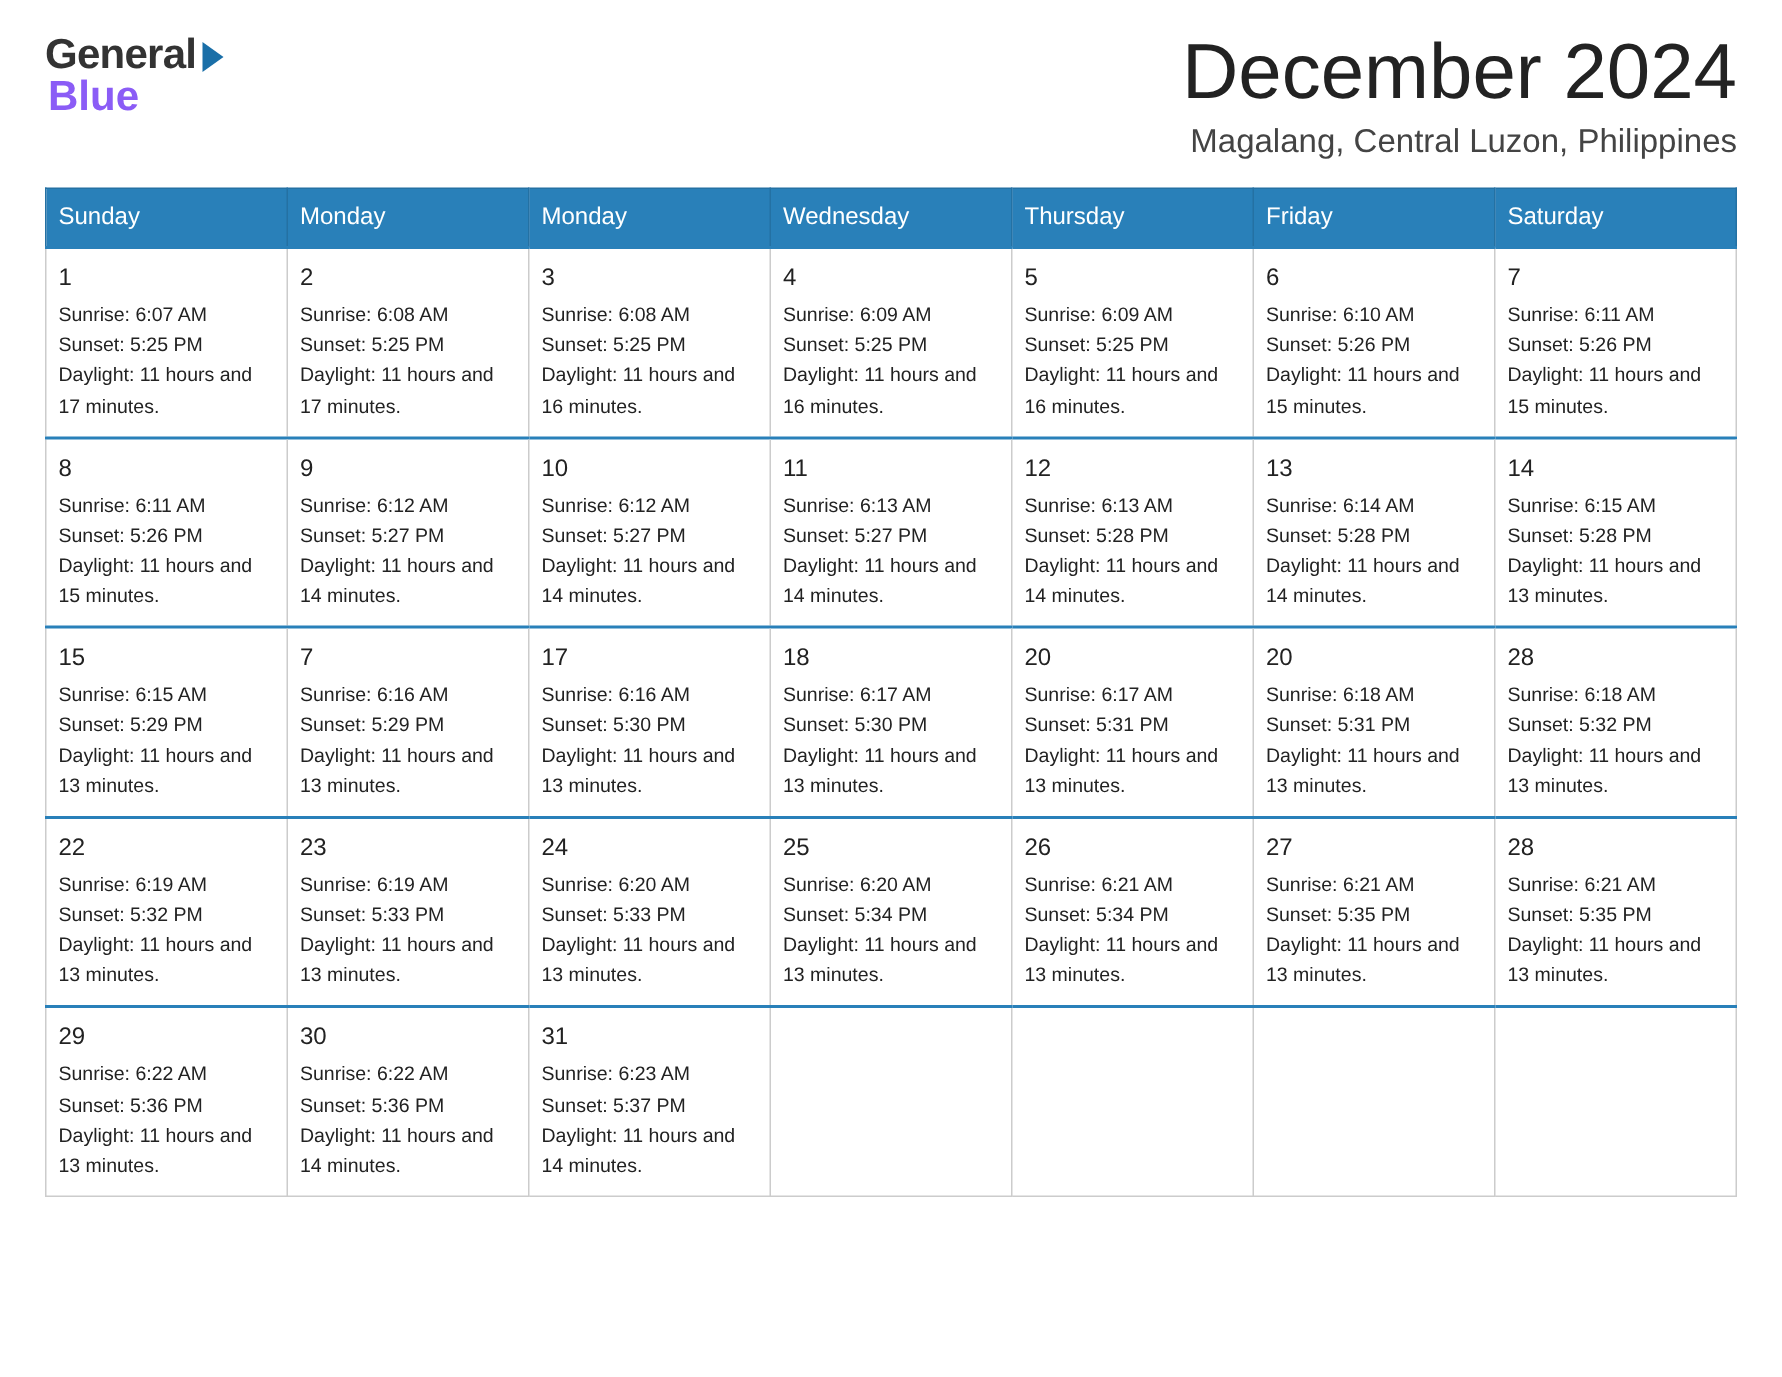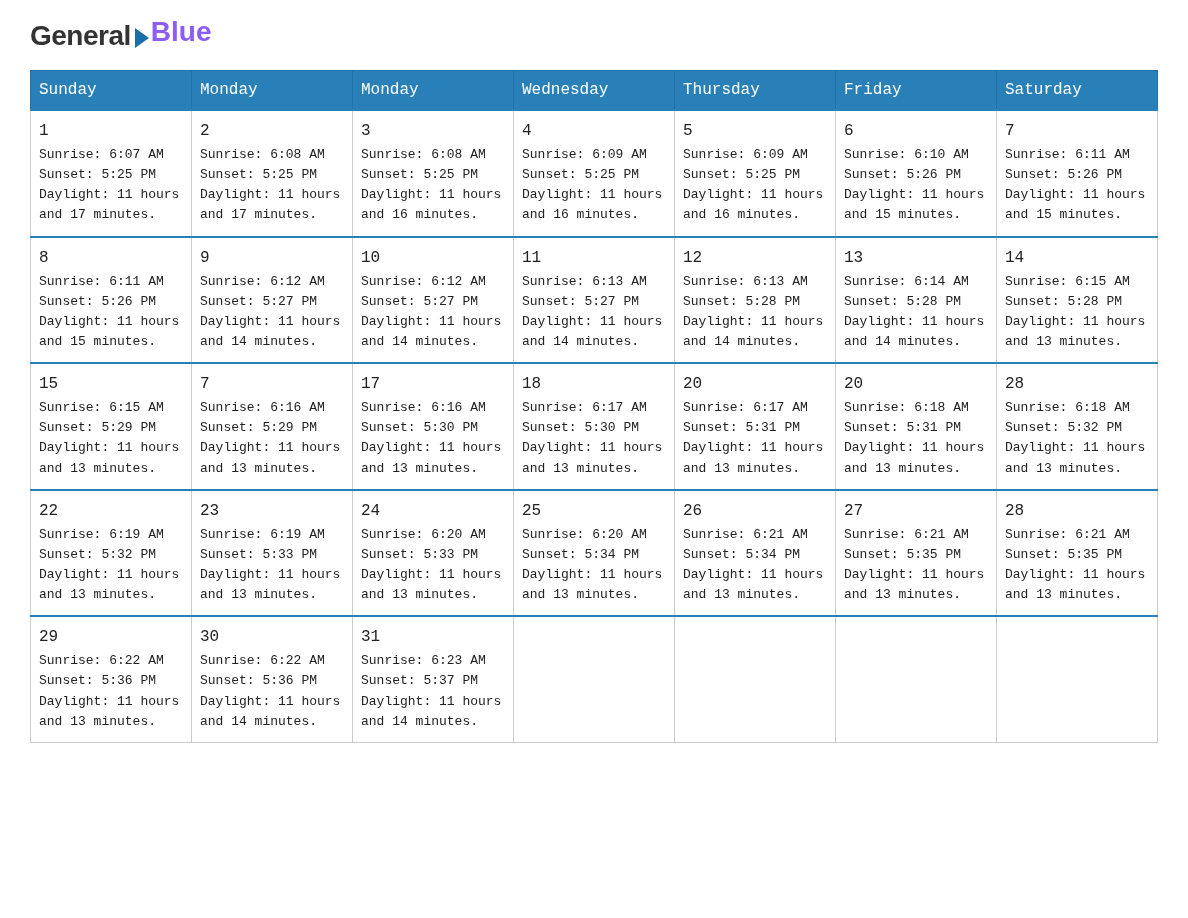--- a/index.html
+++ b/index.html
@@ -11,21 +11,21 @@
       padding: 20px 30px;
     }
     .header {
       display: flex;
       justify-content: space-between;
       align-items: flex-start;
       margin-bottom: 18px;
     }
     .logo {
       display: flex;
-      flex-direction: row;
+      flex-direction: column;
       align-items: flex-start;
     }
     .logo-top {
       display: flex;
       align-items: center;
     }
     .logo-general {
       font-size: 28px;
       font-weight: bold;
       color: #333;
@@ -58,21 +58,20 @@
     }
     .location-title {
       font-size: 22px;
       color: #444;
       margin-top: 4px;
     }
     table {
       width: 100%;
       border-collapse: collapse;
       table-layout: fixed;
-      font-family: Liberation Mono, monospace;
     }
     th {
       background-color: #2980b9;
       color: #fff;
       padding: 10px 8px;
       text-align: left;
       font-size: 16px;
       font-weight: normal;
       border: 1px solid #2471a3;
     }
@@ -103,20 +102,24 @@
 </head>
 <body>
 
 <div class="header">
   <div class="logo">
     <div class="logo-top">
       <span class="logo-general">General</span>
       <div class="logo-arrow"></div>
     </div>
     <span class="logo-blue">Blue</span>
+  </div>
+  <div class="title-section">
+    <div class="month-title">December 2024</div>
+    <div class="location-title">Magalang, Central Luzon, Philippines</div>
   </div>
 </div>
 
 <table>
   <thead>
     <tr>
     <th>Sunday</th>
         <th>Monday</th>
         <th>Monday</th>
         <th>Wednesday</th>

